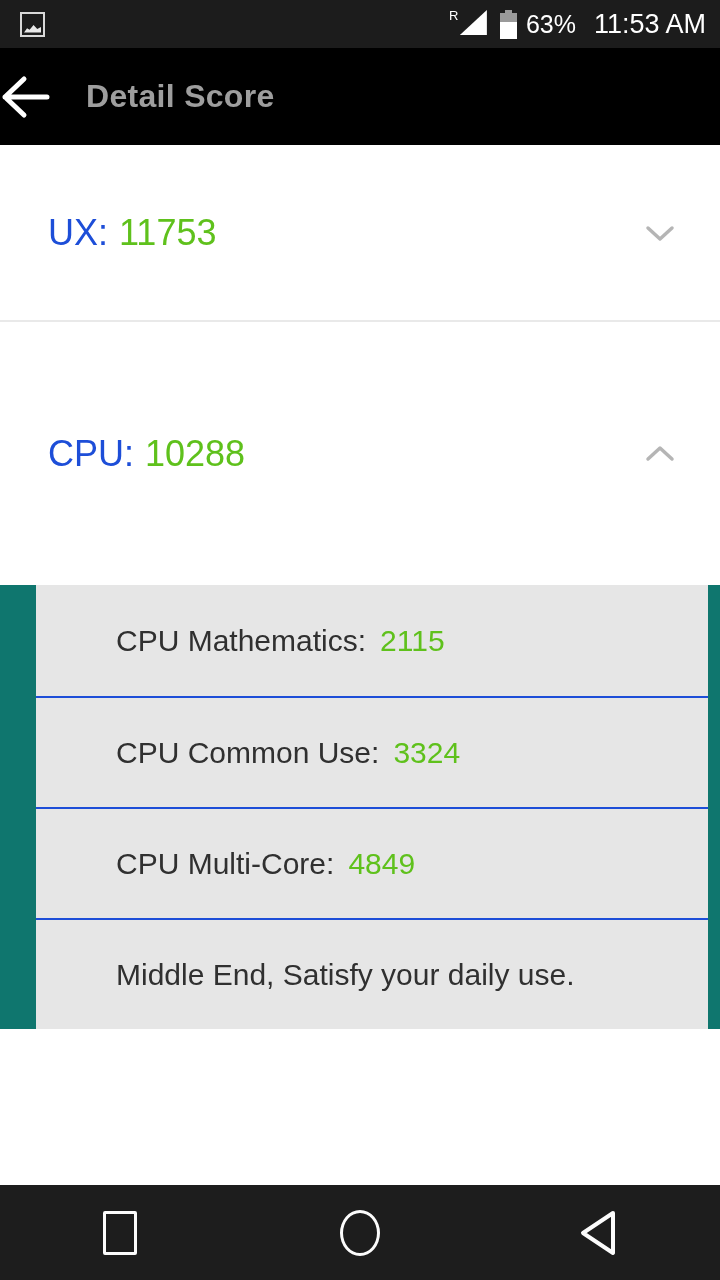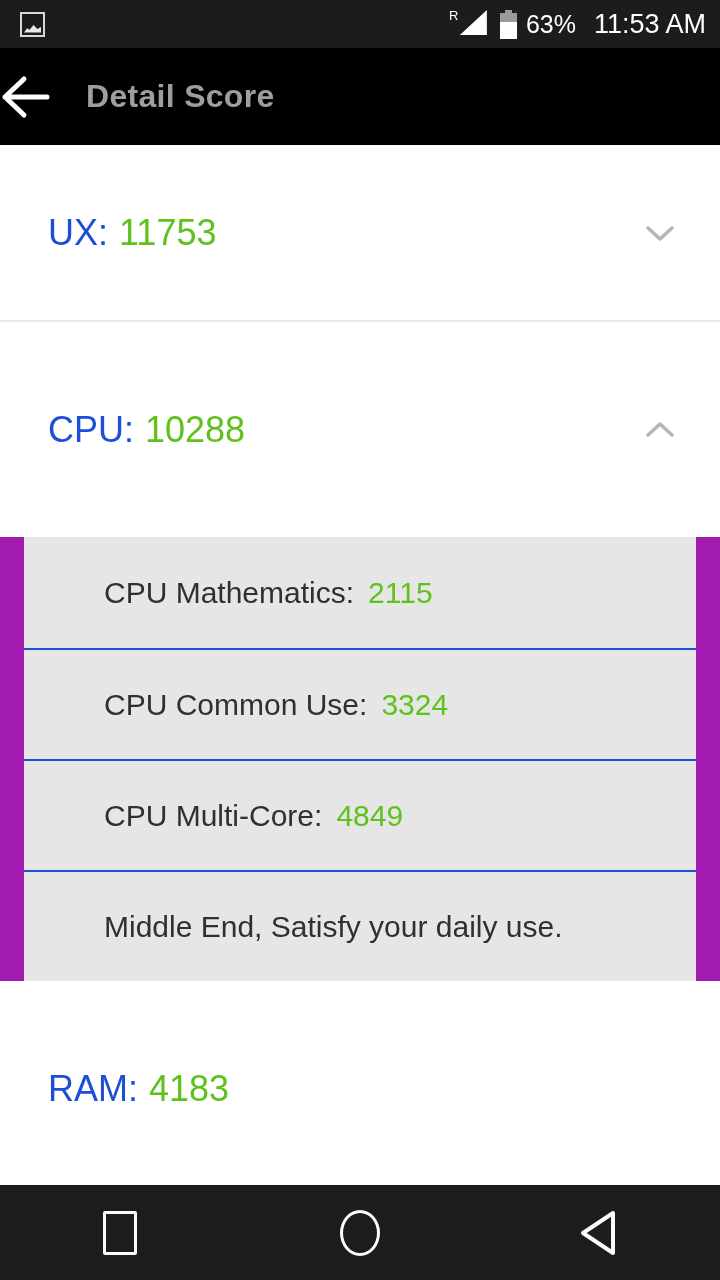--- a/index.html
+++ b/index.html
@@ -70,40 +70,40 @@
   .content {
     position:absolute; left:0; top:145px; width:720px; height:1040px;
     background:#ffffff; overflow:hidden;
   }
 
   .score-row {
     position:relative; width:720px; display:flex; align-items:center;
     padding:0 38px 0 48px; background:#ffffff; cursor:pointer;
   }
   .row-ux  { height:175px; }
-  .row-cpu { height:215px; }
+  .row-cpu { height:263px; }
   .row-ram { height:215px; }
 
   .score-label {
     font-size:36px; color:#1d4ed8; font-weight:400; letter-spacing:0px;
     white-space:nowrap;
   }
   .score-value {
     font-size:36px; color:#5fc11c; font-weight:400; margin-left:11px;
     white-space:nowrap;
   }
   .chev { margin-left:auto; width:44px; height:44px; position:relative; }
 
   .divider {
     width:720px; height:2px; background:#e9e9e9;
   }
 
   
   .sub-wrap {
-    width:720px; background:#a21caf; padding-left:24px; padding-right:24px;
+    width:720px; background:#0f766e; padding-left:36px; padding-right:24px;
   }
   .sub-card { width:672px; background:#e6e6e6; }
   .sub-row {
     height:111px; display:flex; align-items:center; padding-left:80px;
     position:relative;
   }
   .sub-row + .sub-row { border-top:2px solid #1d4ed8; }
   .sub-label { font-size:30px; color:#303030; font-weight:400; white-space:nowrap; }
   .sub-value { font-size:30px; color:#5fc11c; font-weight:400; margin-left:14px; }
   .sub-note  { font-size:30px; color:#303030; font-weight:400; }
@@ -195,24 +195,20 @@
           <span class="sub-value">4849</span>
         </div>
 
         <div class="sub-row">
           <span class="sub-note">Middle End, Satisfy your daily use.</span>
         </div>
 
       </div>
     </div>
 
-    <div class="score-row row-ram">
-      <span class="score-label">RAM:</span>
-      <span class="score-value">4183</span>
-    </div>
 
   </div>
 
   <div class="navbar">
     <div class="nav-btn">
       <span class="nav-recents"></span>
     </div>
     <div class="nav-btn">
       <span class="nav-home"></span>
     </div>

